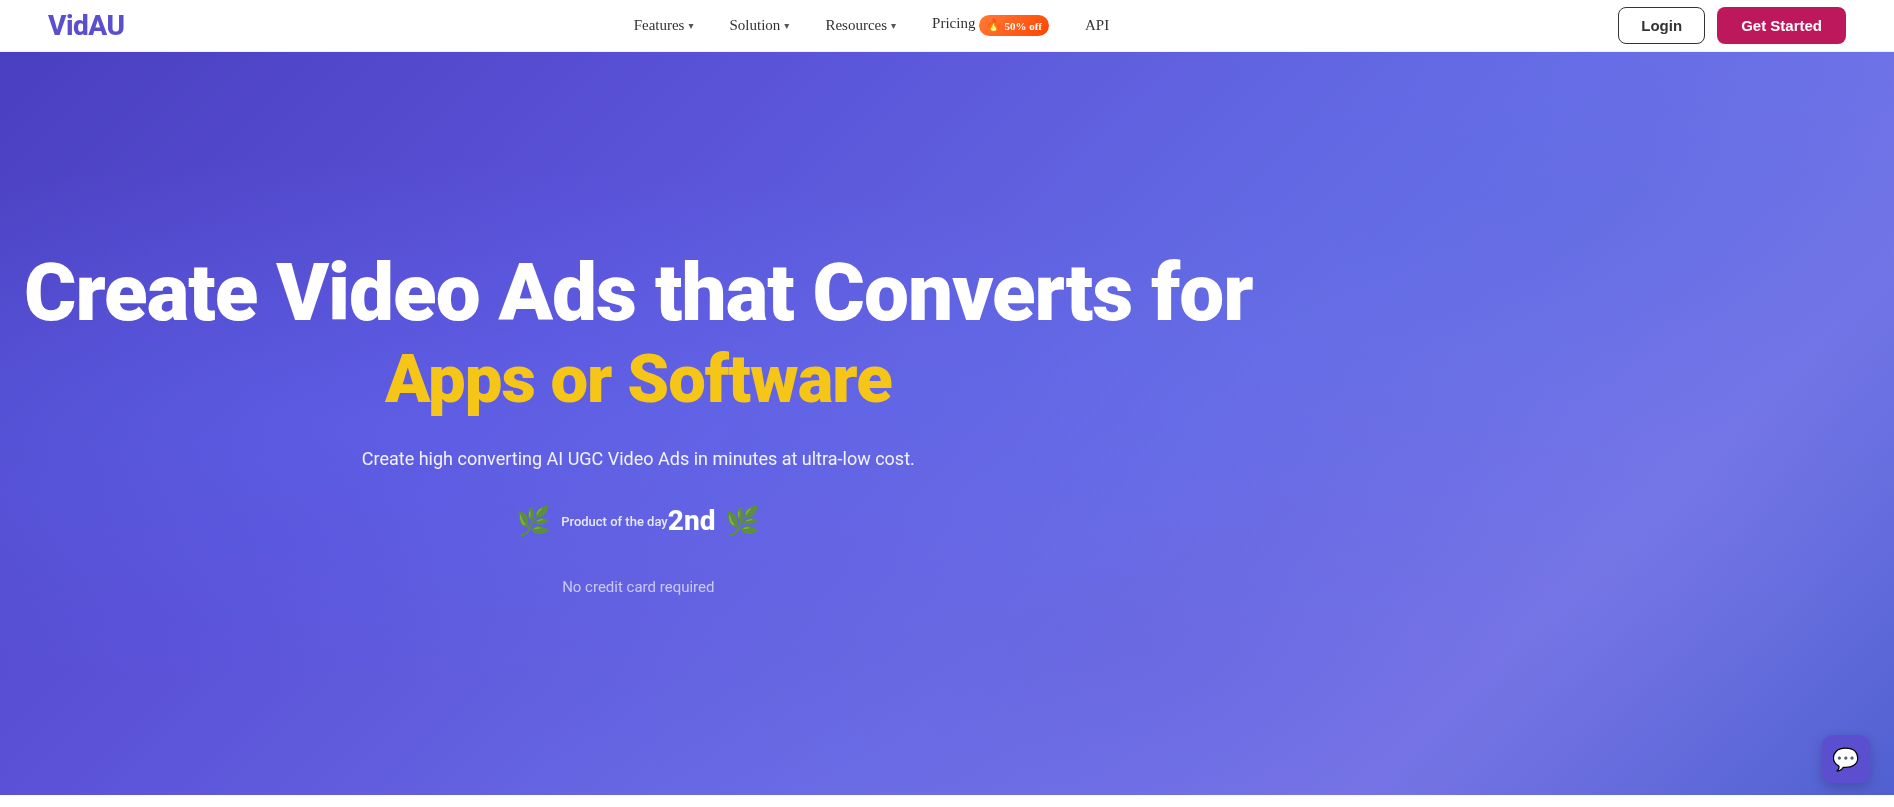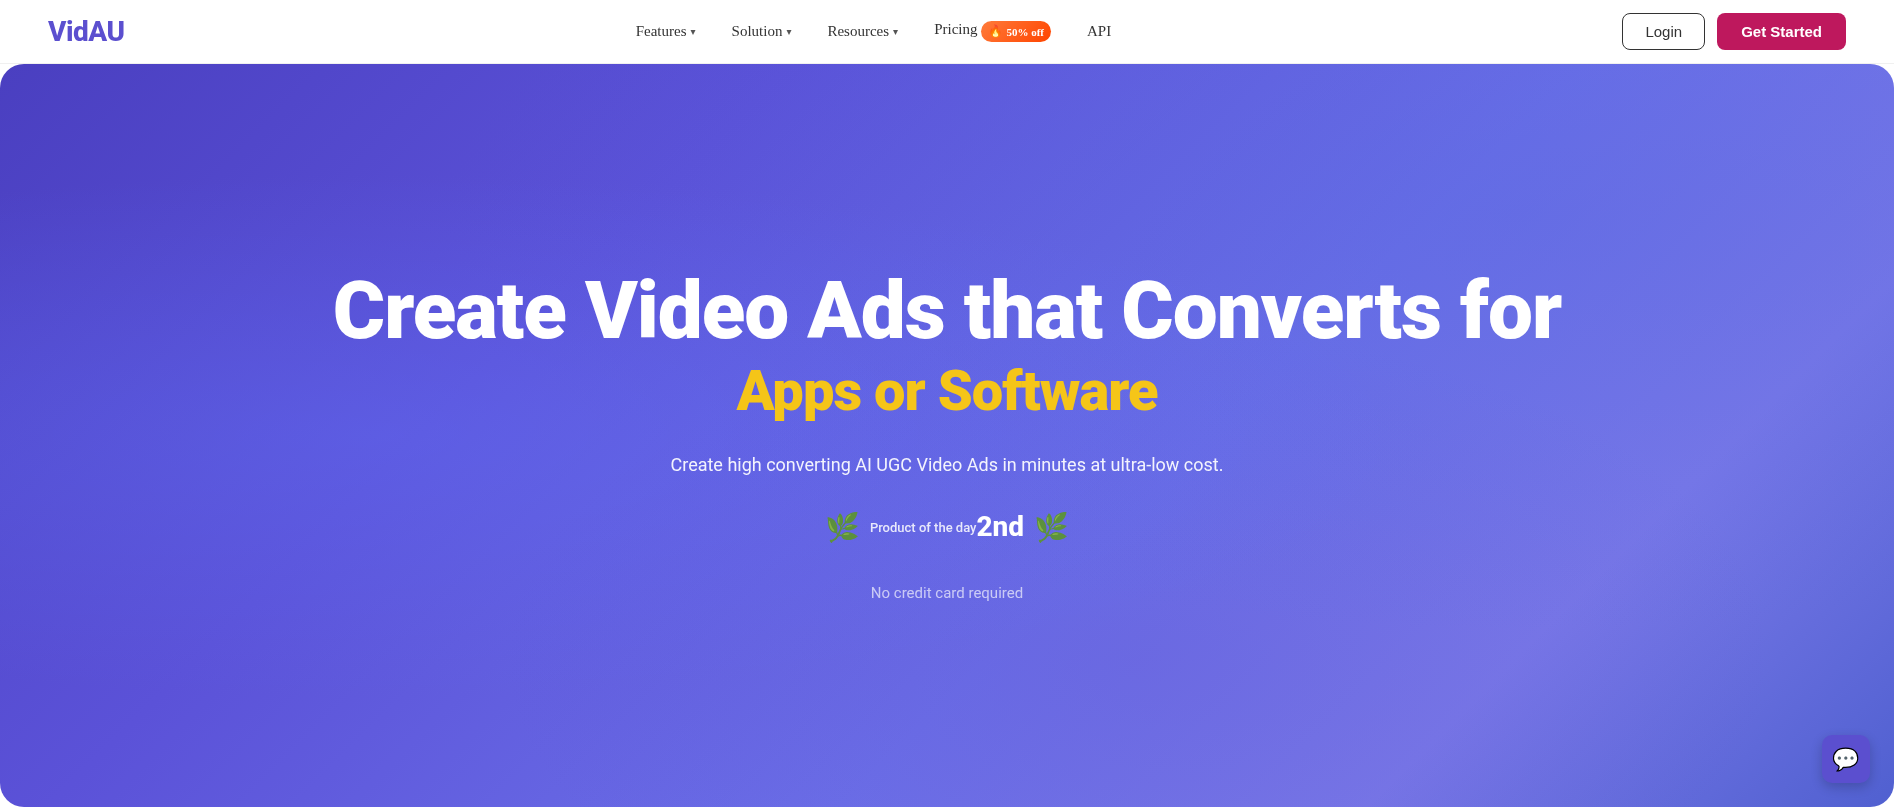--- a/index.html
+++ b/index.html
@@ -11,21 +11,21 @@
     body {
       font-family: -apple-system, BlinkMacSystemFont, 'Segoe UI', Roboto, sans-serif;
       width: 1894px;
       min-height: 807px;
       overflow-x: hidden;
     }
 
     
     .navbar {
       background: #ffffff;
-      height: 64px;
+      height: 52px;
       display: flex;
       align-items: center;
       justify-content: space-between;
       padding: 4px 48px;
       border-bottom: 1px solid #f0f0f0;
       position: relative;
       z-index: 10;
     }
 
     .navbar-logo {
@@ -87,47 +87,46 @@
     }
 
     .btn-login {
       font-size: 15px;
       color: #333;
       padding: 9px 22px;
       border: 1.5px solid #333;
       border-radius: 8px;
       background: transparent;
       cursor: pointer;
-      font-weight: 400;
+      font-weight: 700;
     }
 
     .btn-get-started-nav {
       font-size: 15px;
       color: #fff;
       padding: 10px 24px;
       border: none;
       border-radius: 8px;
       background: #be185d;
       cursor: pointer;
       font-weight: 600;
     }
 
     
     .hero {
       background: linear-gradient(135deg, #4a3fc0 0%, #5b52d8 30%, #6b6fe8 60%, #7878e8 80%, #5060d0 100%);
       min-height: 743px;
       display: flex;
       flex-direction: column;
-      align-items: center;
+      align-items: flex-start;
       justify-content: center;
       text-align: center;
-      padding: 60px 40px 60px;
+      padding: 60px 24px 60px;
       position: relative;
       overflow: hidden;
-      border-radius: 24px;
     }
 
     
     .hero::before {
       content: '';
       position: absolute;
       inset: 0;
       background: radial-gradient(ellipse at 20% 50%, rgba(100,120,255,0.3) 0%, transparent 50%),
                   radial-gradient(ellipse at 80% 20%, rgba(80,100,220,0.3) 0%, transparent 50%),
                   radial-gradient(ellipse at 60% 80%, rgba(90,70,200,0.2) 0%, transparent 40%);
@@ -145,21 +144,21 @@
     .hero-title-white {
       font-size: 80px;
       font-weight: 900;
       color: #ffffff;
       line-height: 1.05;
       letter-spacing: -1px;
       margin-bottom: 8px;
     }
 
     .hero-title-yellow {
-      font-size: 56px;
+      font-size: 67px;
       font-weight: 900;
       color: #f5c518;
       line-height: 1.1;
       letter-spacing: -1px;
       margin-bottom: 32px;
     }
 
     .hero-subtitle {
       font-size: 18px;
       color: rgba(255,255,255,0.92);

